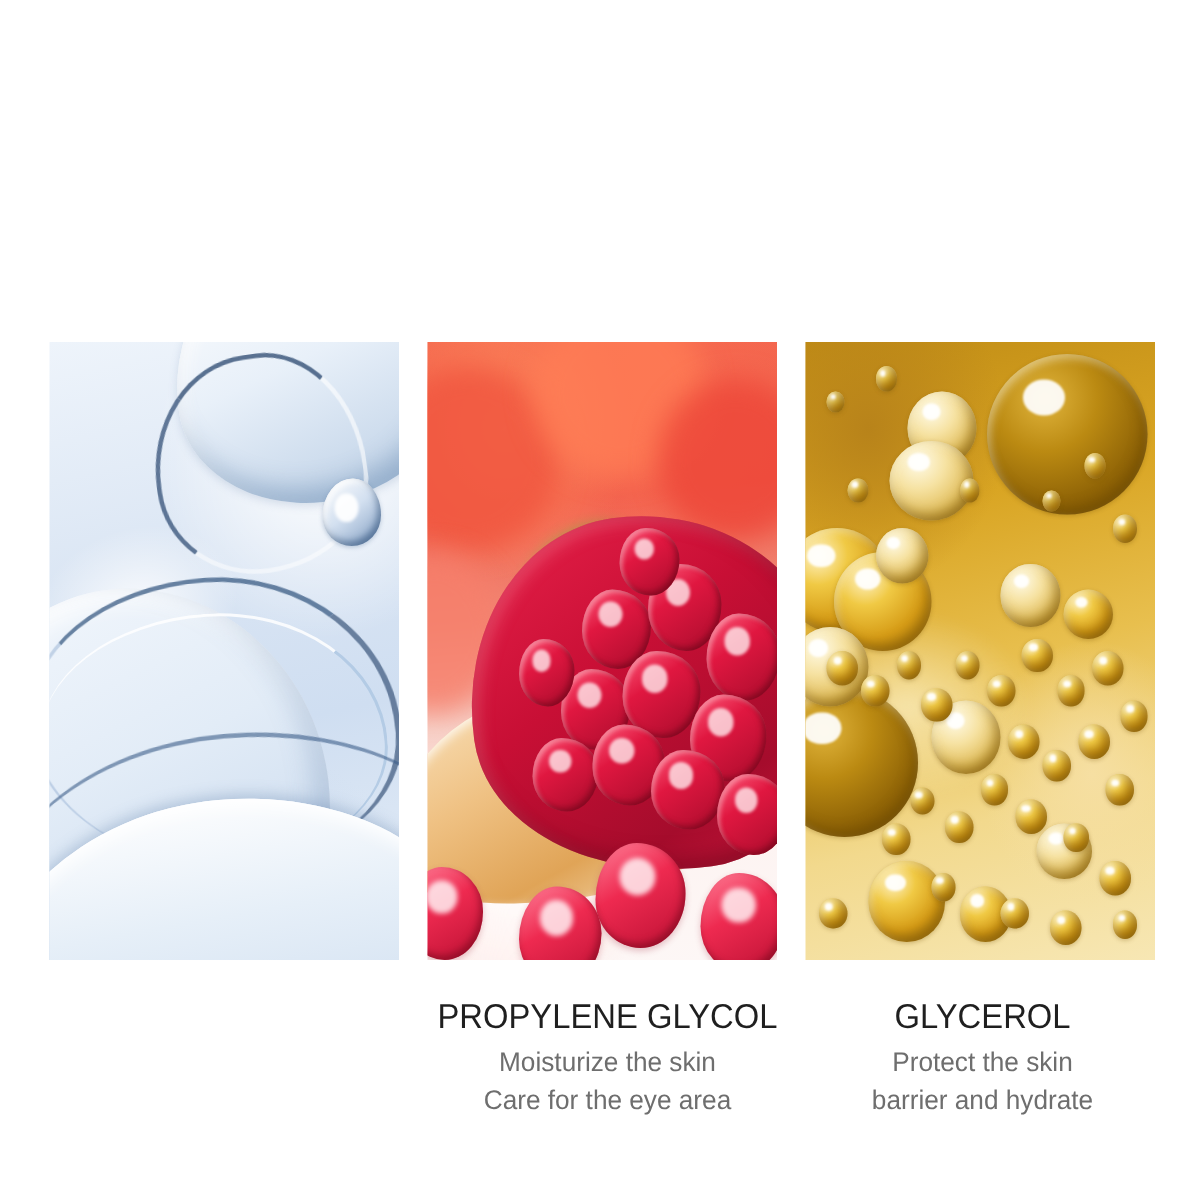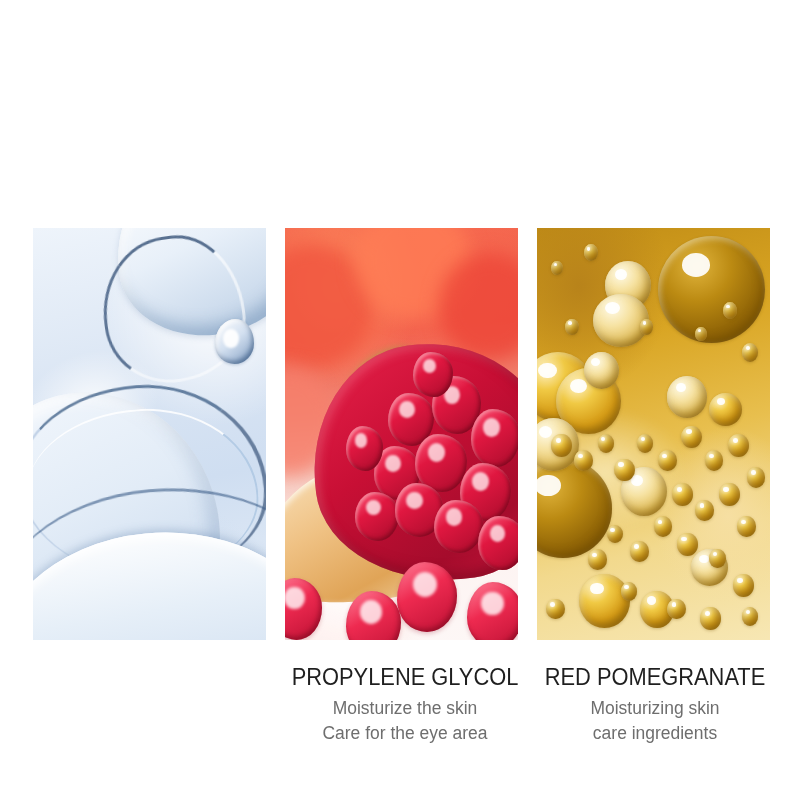--- a/index.html
+++ b/index.html
@@ -359,22 +359,22 @@
   </div>
 
   <div class="captions">
 
     <div class="cap">
       <div class="cap-title">PROPYLENE GLYCOL</div>
       <div class="cap-sub">Moisturize the skin</div>
       <div class="cap-sub" style="margin-top:0">Care for the eye area</div>
     </div>
 
+
     <div class="cap">
-      <div class="cap-title">RED POMEGRANATE</div>
-      <div class="cap-sub">Moisturizing skin</div>
-      <div class="cap-sub" style="margin-top:0">care ingredients</div>
-    </div>
-
+      <div class="cap-title">GLYCEROL</div>
+      <div class="cap-sub">Protect the skin</div>
+      <div class="cap-sub" style="margin-top:0">barrier and hydrate</div>
+    </div>
 
   </div>
 
 </div>
 
 </body></html>

